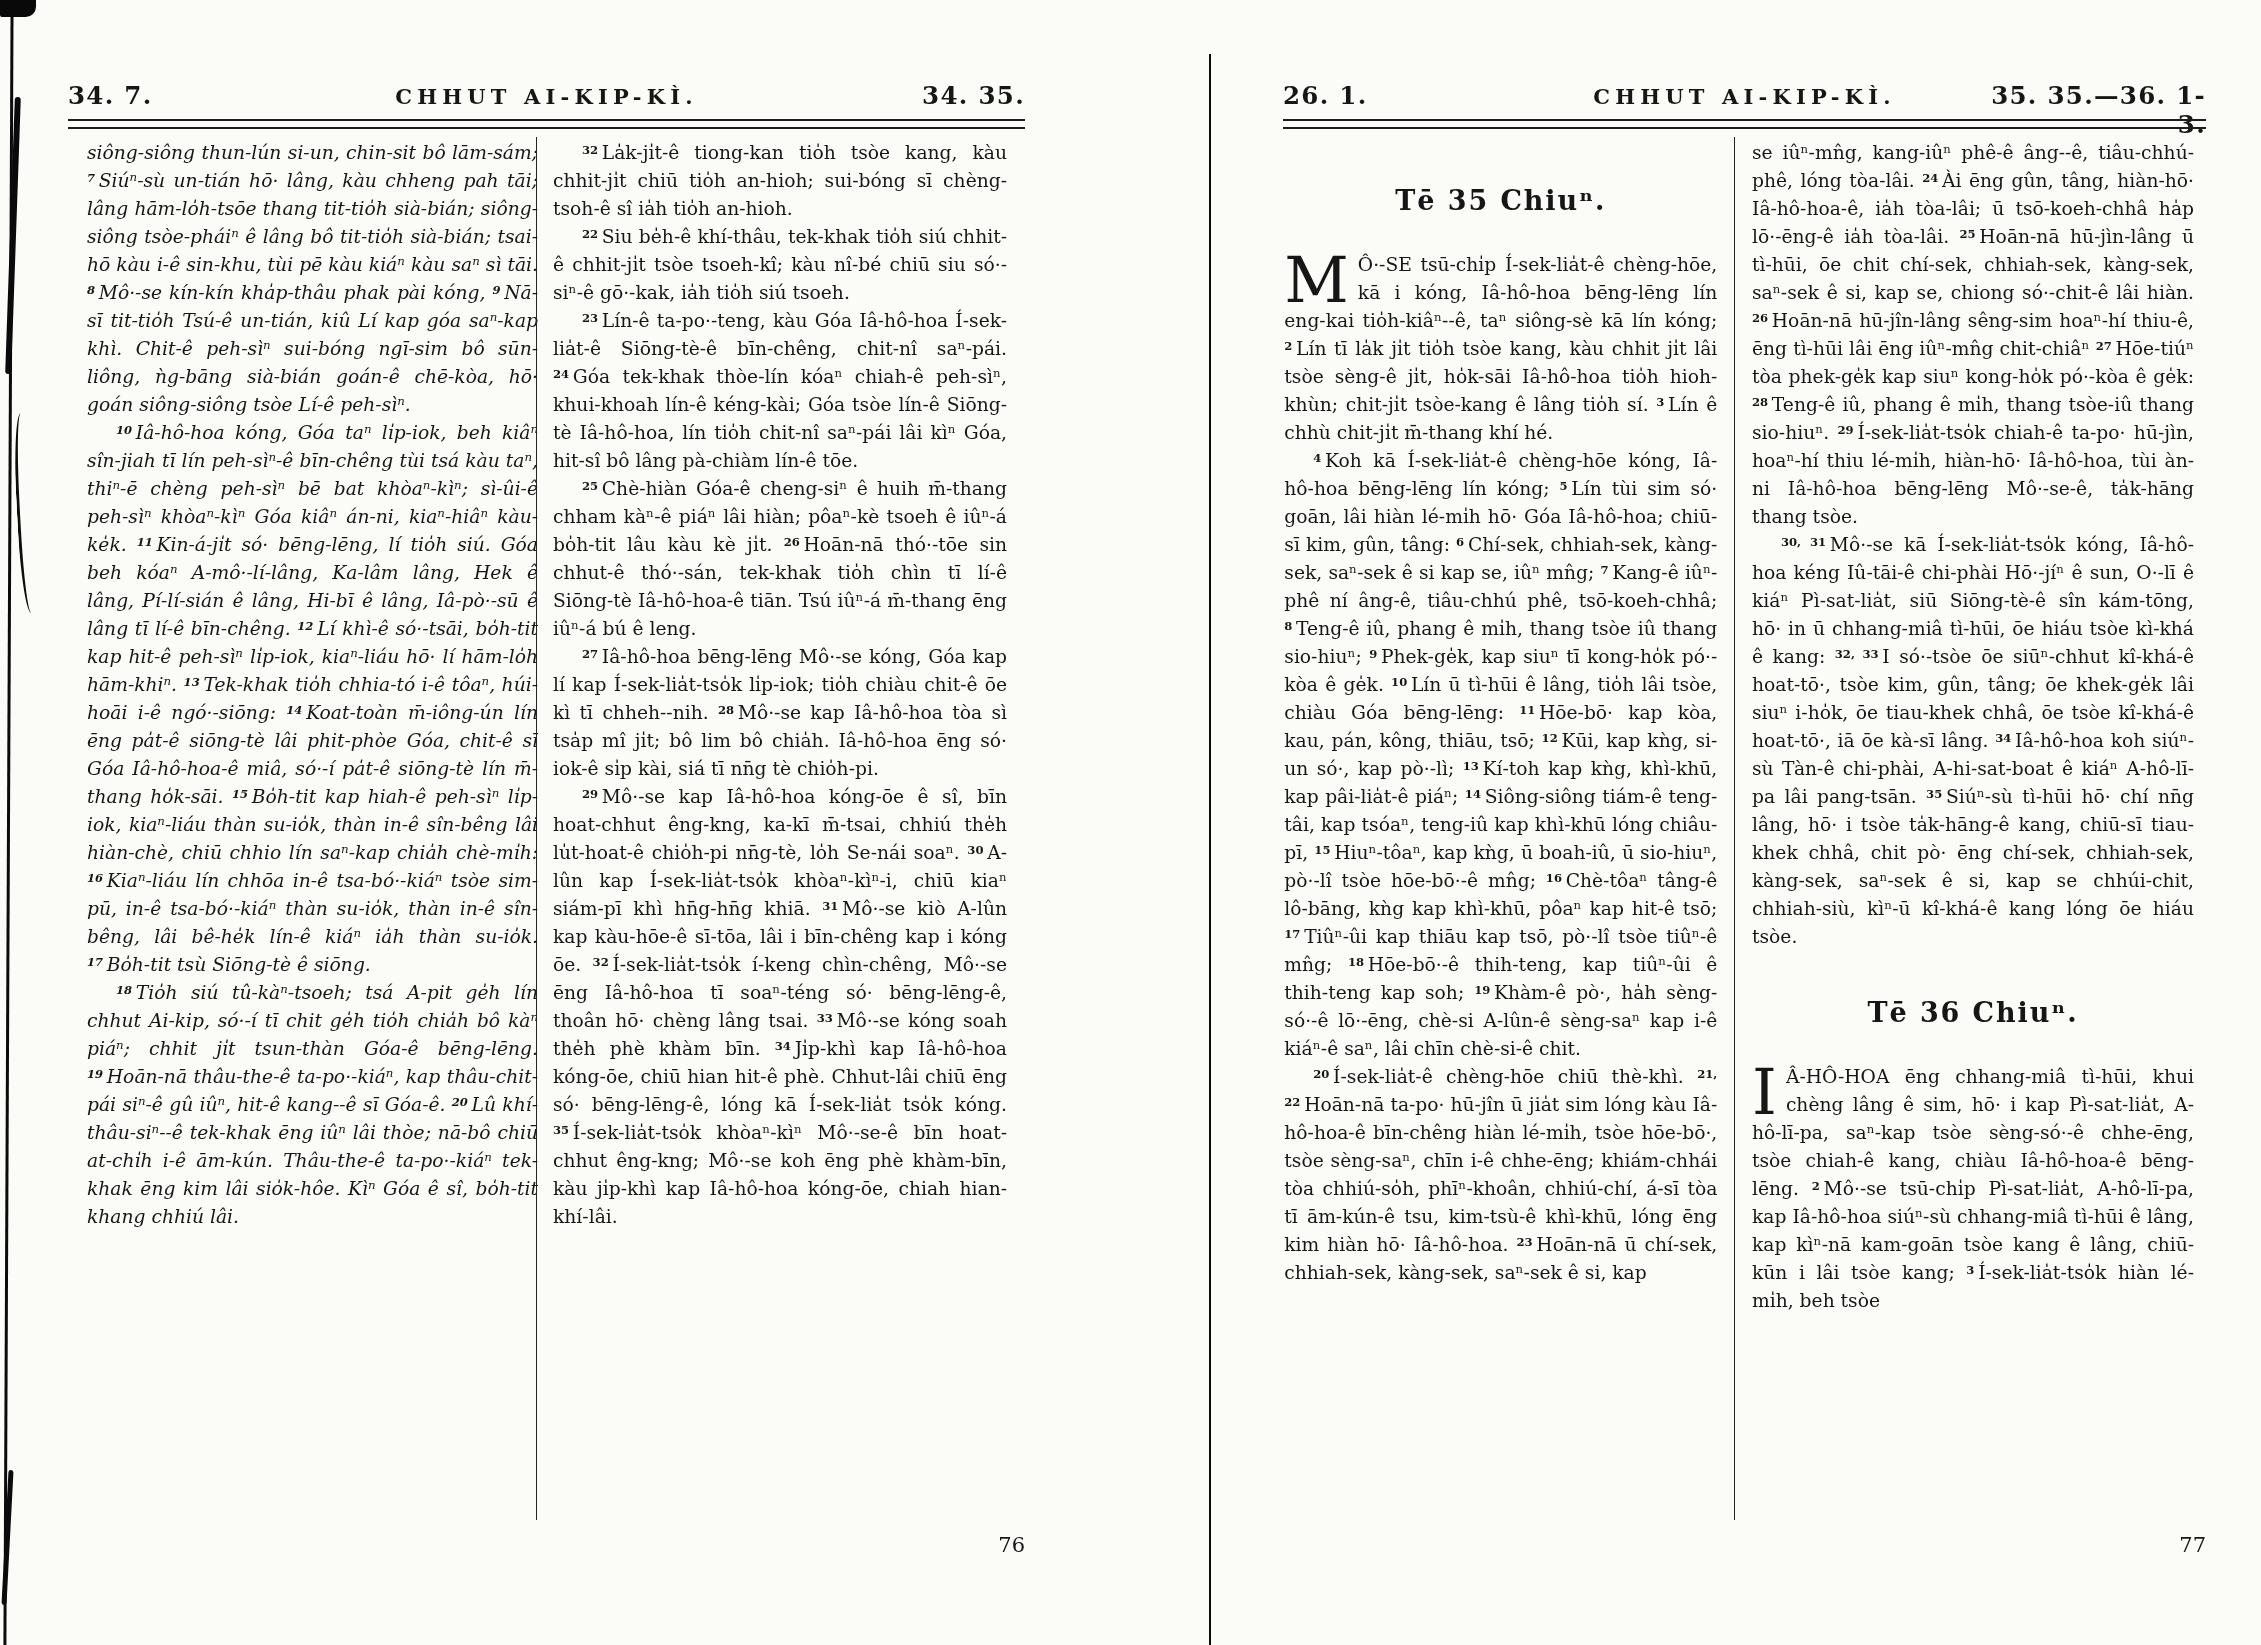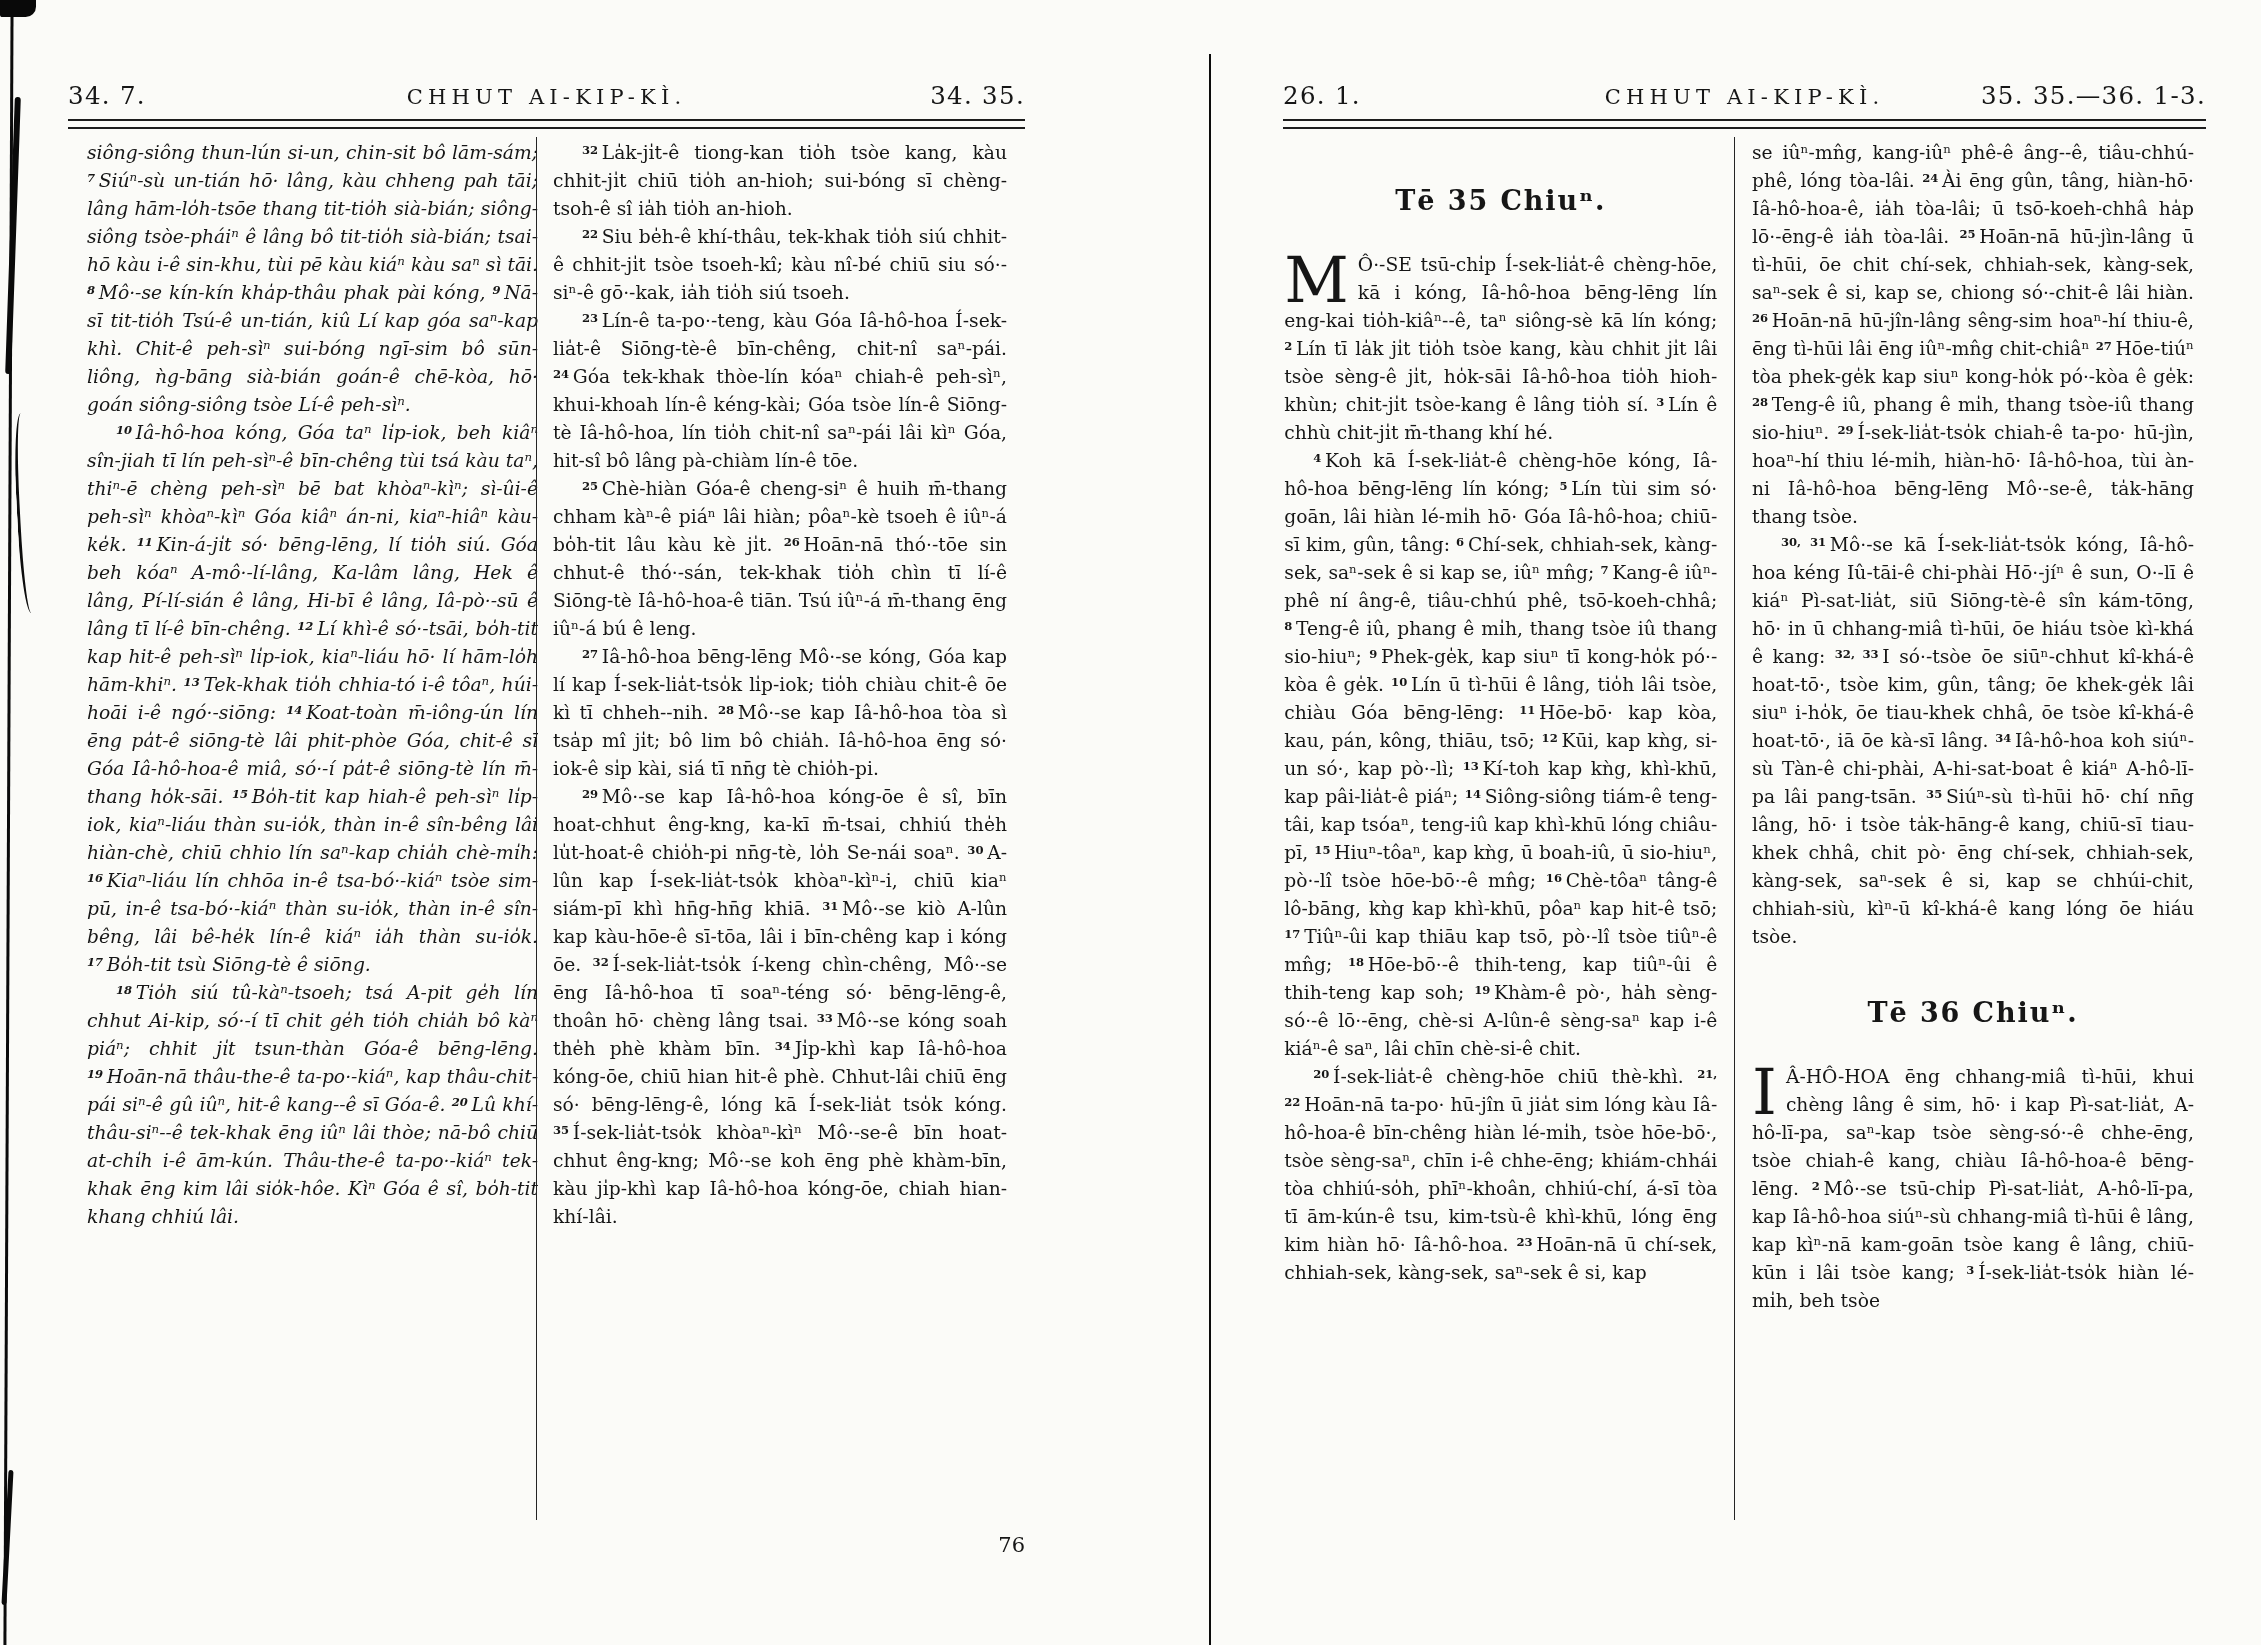--- a/index.html
+++ b/index.html
@@ -7,21 +7,21 @@
     width:2261px; height:1645px; position:relative; overflow:hidden;
     background:#fbfbf8; color:#161616;
     font-family:"DejaVu Serif","Liberation Serif",serif;
   }
   .page { position:absolute; top:0; height:1645px; }
   #page-left  { left:68px; width:957px; }
   #page-right { left:1283px; width:923px; }
 
   .page-header {
     position:absolute; top:81px; left:0; right:0;
-    display:flex; align-items:baseline; font-weight:normal; font-size:24.5px;
+    display:flex; align-items:baseline; font-weight:bold; font-size:24.5px;
   }
   .page-header .ref { width:232px; letter-spacing:1.3px; }
   .page-header .ref.right { text-align:right; }
   .page-header .title { flex:1; text-align:center; font-size:21px; letter-spacing:5.2px; }
 
   .rule { position:absolute; left:0; right:0; height:1.9px; background:#1d1d1d; }
   .rule.r1 { top:119px; }
   .rule.r2 { top:127px; }
 
   .col {
@@ -112,14 +112,15 @@
       <p class="para"><sup class="verse">4</sup>Koh kā Í-sek-lia̍t-ê chèng-hōe kóng, Iâ-hô-hoa bēng-lēng lín kóng; <sup class="verse">5</sup>Lín tùi sim só· goān, lâi hiàn lé-mi̍h hō· Góa Iâ-hô-hoa; chiū-sī kim, gûn, tâng: <sup class="verse">6</sup>Chí-sek, chhiah-sek, kàng-sek, saⁿ-sek ê si kap se, iûⁿ mn̂g; <sup class="verse">7</sup>Kang-ê iûⁿ-phê ní âng-ê, tiâu-chhú phê, tsō-koeh-chhâ; <sup class="verse">8</sup>Teng-ê iû, phang ê mi̍h, thang tsòe iû thang sio-hiuⁿ; <sup class="verse">9</sup>Phek-ge̍k, kap siuⁿ tī kong-ho̍k pó·-kòa ê ge̍k. <sup class="verse">10</sup>Lín ū tì-hūi ê lâng, tio̍h lâi tsòe, chiàu Góa bēng-lēng: <sup class="verse">11</sup>Hōe-bō· kap kòa, kau, pán, kông, thiāu, tsō; <sup class="verse">12</sup>Kūi, kap kǹg, si-un só·, kap pò·-lì; <sup class="verse">13</sup>Kí-toh kap kǹg, khì-khū, kap pâi-lia̍t-ê piáⁿ; <sup class="verse">14</sup>Siông-siông tiám-ê teng-tâi, kap tsóaⁿ, teng-iû kap khì-khū lóng chiâu-pī, <sup class="verse">15</sup>Hiuⁿ-tôaⁿ, kap kǹg, ū boah-iû, ū sio-hiuⁿ, pò·-lî tsòe hōe-bō·-ê mn̂g; <sup class="verse">16</sup>Chè-tôaⁿ tâng-ê lô-bāng, kǹg kap khì-khū, pôaⁿ kap hit-ê tsō; <sup class="verse">17</sup>Tiûⁿ-ûi kap thiāu kap tsō, pò·-lî tsòe tiûⁿ-ê mn̂g; <sup class="verse">18</sup>Hōe-bō·-ê thih-teng, kap tiûⁿ-ûi ê thih-teng kap soh; <sup class="verse">19</sup>Khàm-ê pò·, ha̍h sèng-só·-ê lō·-ēng, chè-si A-lûn-ê sèng-saⁿ kap i-ê kiáⁿ-ê saⁿ, lâi chīn chè-si-ê chit.</p>
       <p class="para"><sup class="verse">20</sup>Í-sek-lia̍t-ê chèng-hōe chiū thè-khì. <sup class="verse">21, 22</sup>Hoān-nā ta-po· hū-jîn ū jia̍t sim lóng kàu Iâ-hô-hoa-ê bīn-chêng hiàn lé-mi̍h, tsòe hōe-bō·, tsòe sèng-saⁿ, chīn i-ê chhe-ēng; khiám-chhái tòa chhiú-so̍h, phīⁿ-khoân, chhiú-chí, á-sī tòa tī ām-kún-ê tsu, kim-tsù-ê khì-khū, lóng ēng kim hiàn hō· Iâ-hô-hoa. <sup class="verse">23</sup>Hoān-nā ū chí-sek, chhiah-sek, kàng-sek, saⁿ-sek ê si, kap</p>
     </div>
   <div class="divider"></div>
   <div class="col b">
       <p class="para cont">se iûⁿ-mn̂g, kang-iûⁿ phê-ê âng--ê, tiâu-chhú-phê, lóng tòa-lâi. <sup class="verse">24</sup>Ài ēng gûn, tâng, hiàn-hō· Iâ-hô-hoa-ê, ia̍h tòa-lâi; ū tsō-koeh-chhâ ha̍p lō·-ēng-ê ia̍h tòa-lâi. <sup class="verse">25</sup>Hoān-nā hū-jìn-lâng ū tì-hūi, ōe chit chí-sek, chhiah-sek, kàng-sek, saⁿ-sek ê si, kap se, chiong só·-chit-ê lâi hiàn. <sup class="verse">26</sup>Hoān-nā hū-jîn-lâng sêng-sim hoaⁿ-hí thiu-ê, ēng tì-hūi lâi ēng iûⁿ-mn̂g chit-chiâⁿ <sup class="verse">27</sup>Hōe-tiúⁿ tòa phek-ge̍k kap siuⁿ kong-ho̍k pó·-kòa ê ge̍k: <sup class="verse">28</sup>Teng-ê iû, phang ê mi̍h, thang tsòe-iû thang sio-hiuⁿ. <sup class="verse">29</sup>Í-sek-lia̍t-tso̍k chiah-ê ta-po· hū-jìn, hoaⁿ-hí thiu lé-mi̍h, hiàn-hō· Iâ-hô-hoa, tùi àn-ni Iâ-hô-hoa bēng-lēng Mô·-se-ê, ta̍k-hāng thang tsòe.</p>
       <p class="para"><sup class="verse">30, 31</sup>Mô·-se kā Í-sek-lia̍t-tso̍k kóng, Iâ-hô-hoa kéng Iû-tāi-ê chi-phài Hō·-jíⁿ ê sun, O·-lī ê kiáⁿ Pì-sat-lia̍t, siū Siōng-tè-ê sîn kám-tōng, hō· in ū chhang-miâ tì-hūi, ōe hiáu tsòe kì-khá ê kang: <sup class="verse">32, 33</sup>I só·-tsòe ōe siūⁿ-chhut kî-khá-ê hoat-tō·, tsòe kim, gûn, tâng; ōe khek-ge̍k lâi siuⁿ i-ho̍k, ōe tiau-khek chhâ, ōe tsòe kî-khá-ê hoat-tō·, iā ōe kà-sī lâng. <sup class="verse">34</sup>Iâ-hô-hoa koh siúⁿ-sù Tàn-ê chi-phài, A-hi-sat-boat ê kiáⁿ A-hô-lī-pa lâi pang-tsān. <sup class="verse">35</sup>Siúⁿ-sù tì-hūi hō· chí nn̄g lâng, hō· i tsòe ta̍k-hāng-ê kang, chiū-sī tiau-khek chhâ, chit pò· ēng chí-sek, chhiah-sek, kàng-sek, saⁿ-sek ê si, kap se chhúi-chit, chhiah-siù, kìⁿ-ū kî-khá-ê kang lóng ōe hiáu tsòe.</p>
       <div class="chapter-heading">Tē 36 Chiuⁿ.</div>
       <p class="para cont"><span class="dropcap">I</span>Â-HÔ-HOA ēng chhang-miâ tì-hūi, khui chèng lâng ê sim, hō· i kap Pì-sat-lia̍t, A-hô-lī-pa, saⁿ-kap tsòe sèng-só·-ê chhe-ēng, tsòe chiah-ê kang, chiàu Iâ-hô-hoa-ê bēng-lēng. <sup class="verse">2</sup>Mô·-se tsū-chi̍p Pì-sat-lia̍t, A-hô-lī-pa, kap Iâ-hô-hoa siúⁿ-sù chhang-miâ tì-hūi ê lâng, kap kìⁿ-nā kam-goān tsòe kang ê lâng, chiū-kūn i lâi tsòe kang; <sup class="verse">3</sup>Í-sek-lia̍t-tso̍k hiàn lé-mi̍h, beh tsòe</p>
     </div>
+  <div class="page-number">77</div>
 </section>
 
 
 </body></html>

